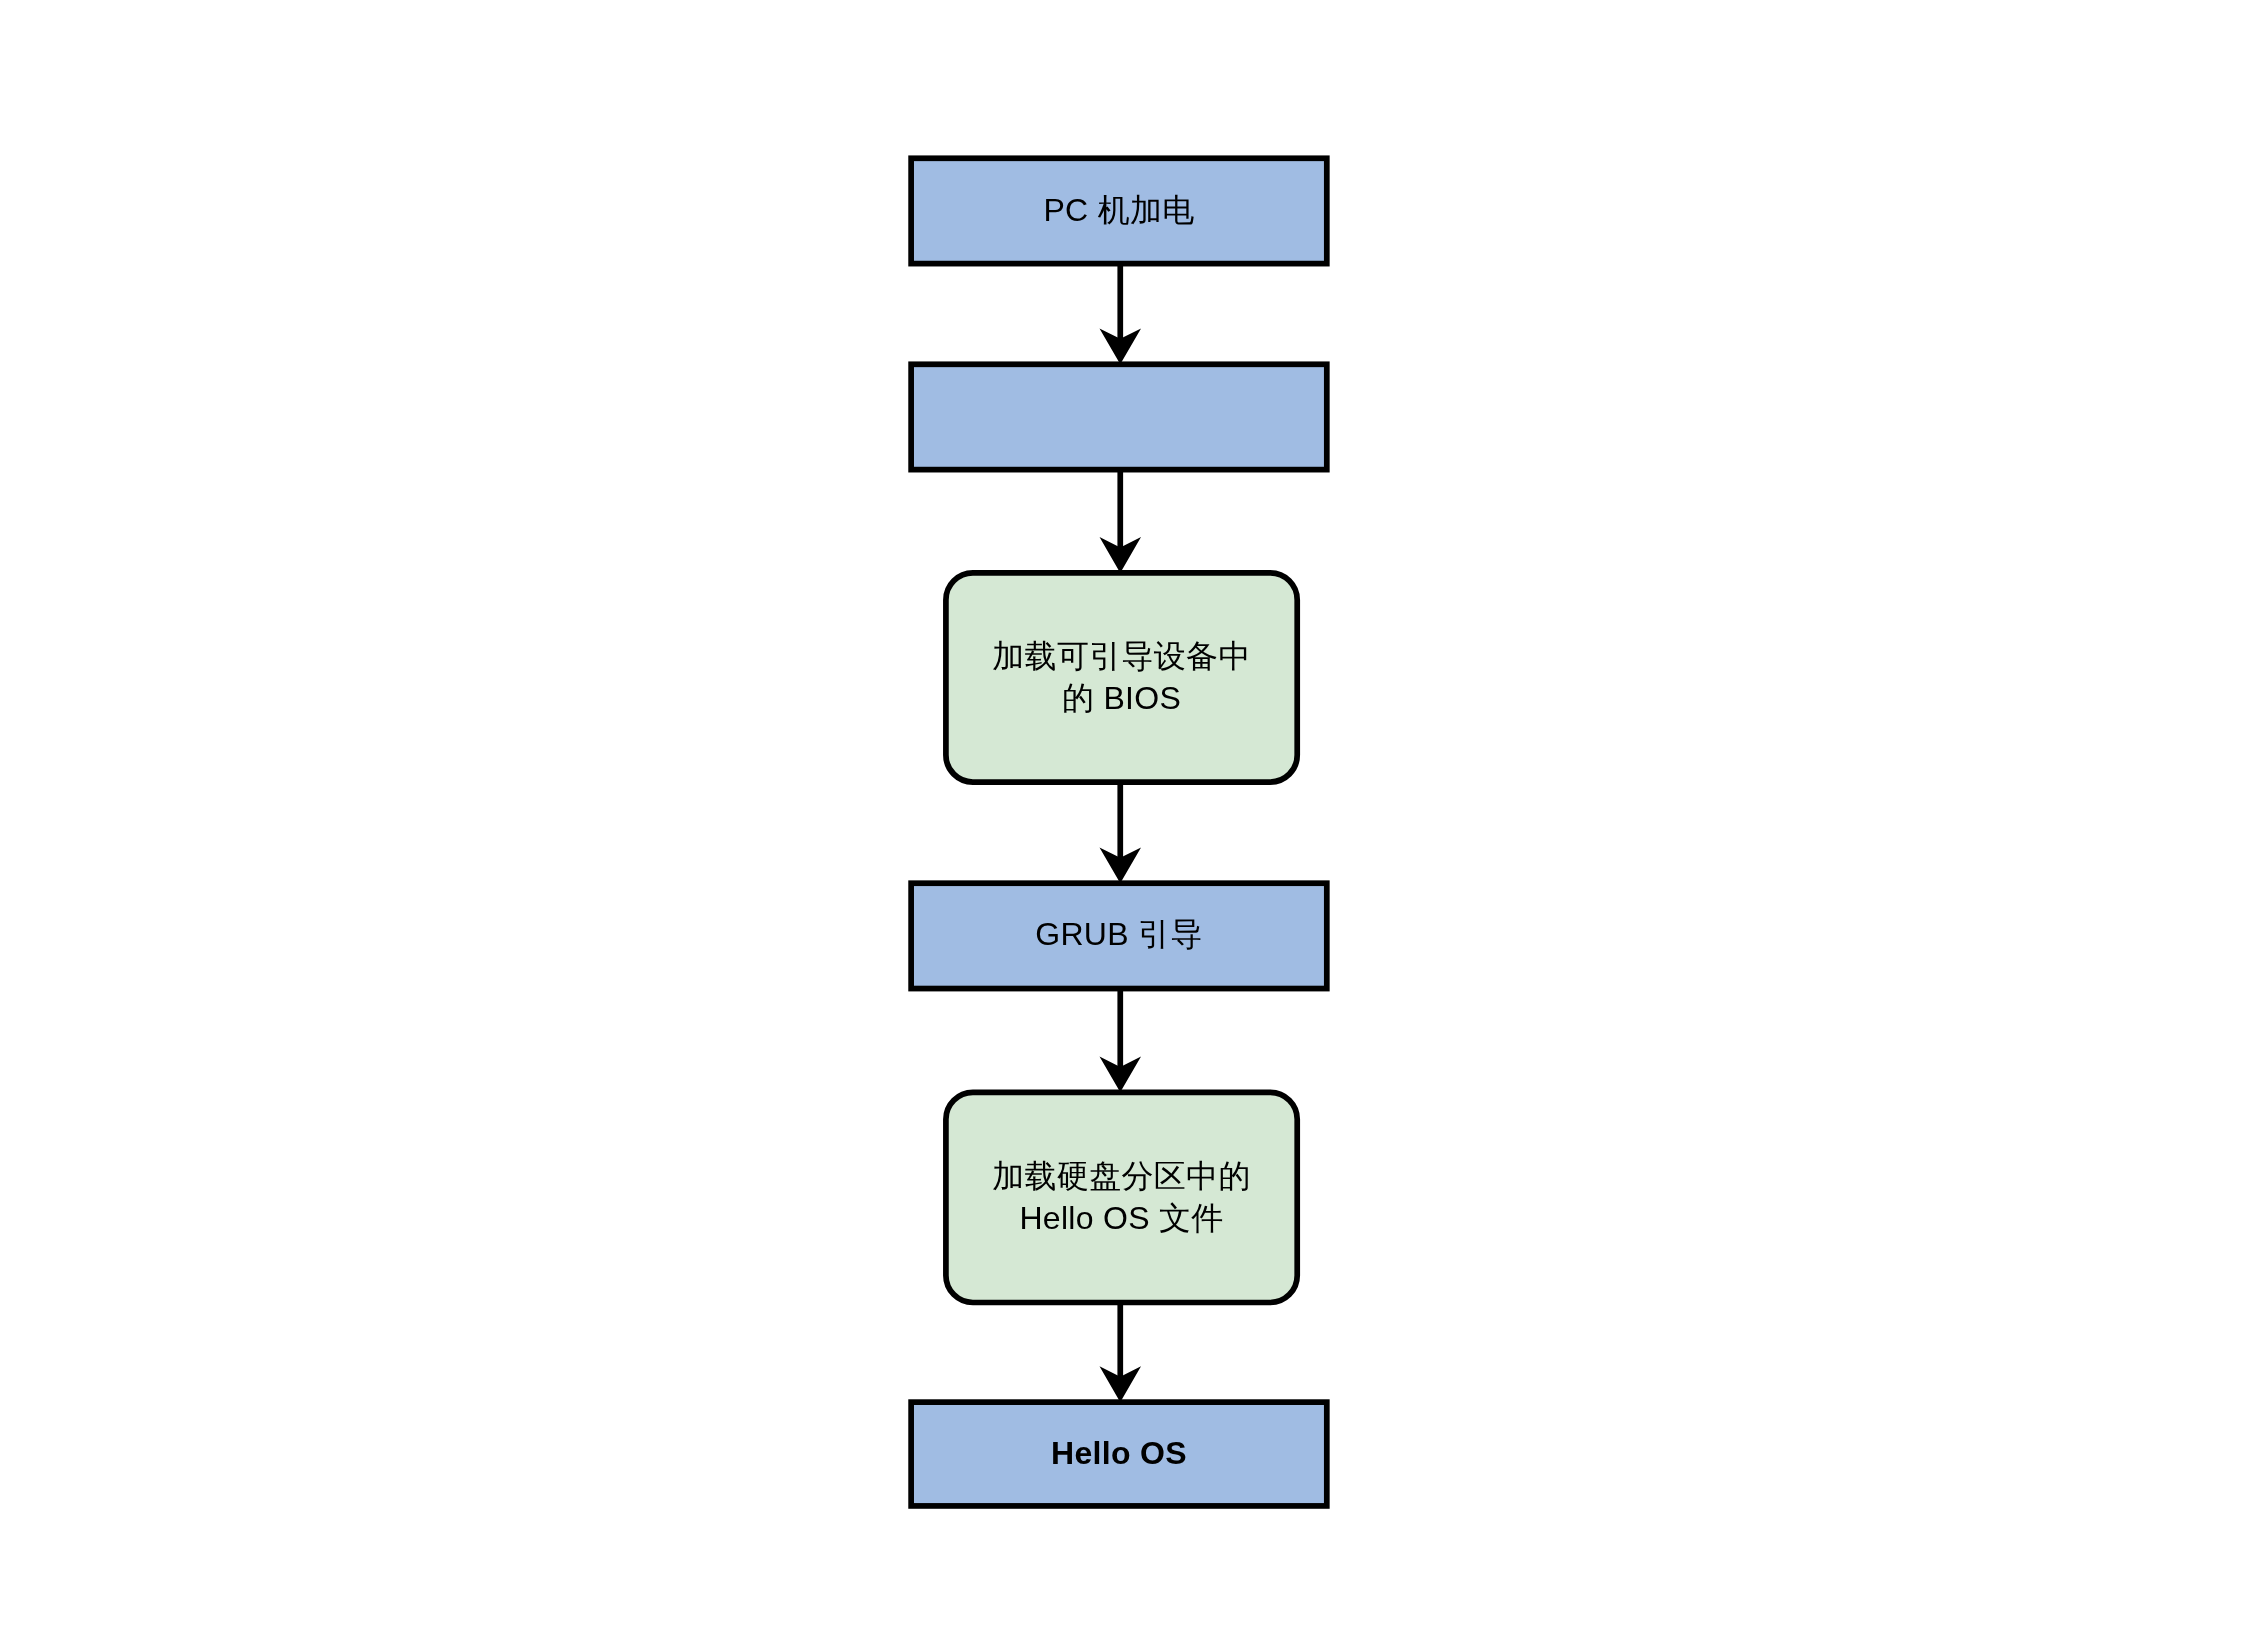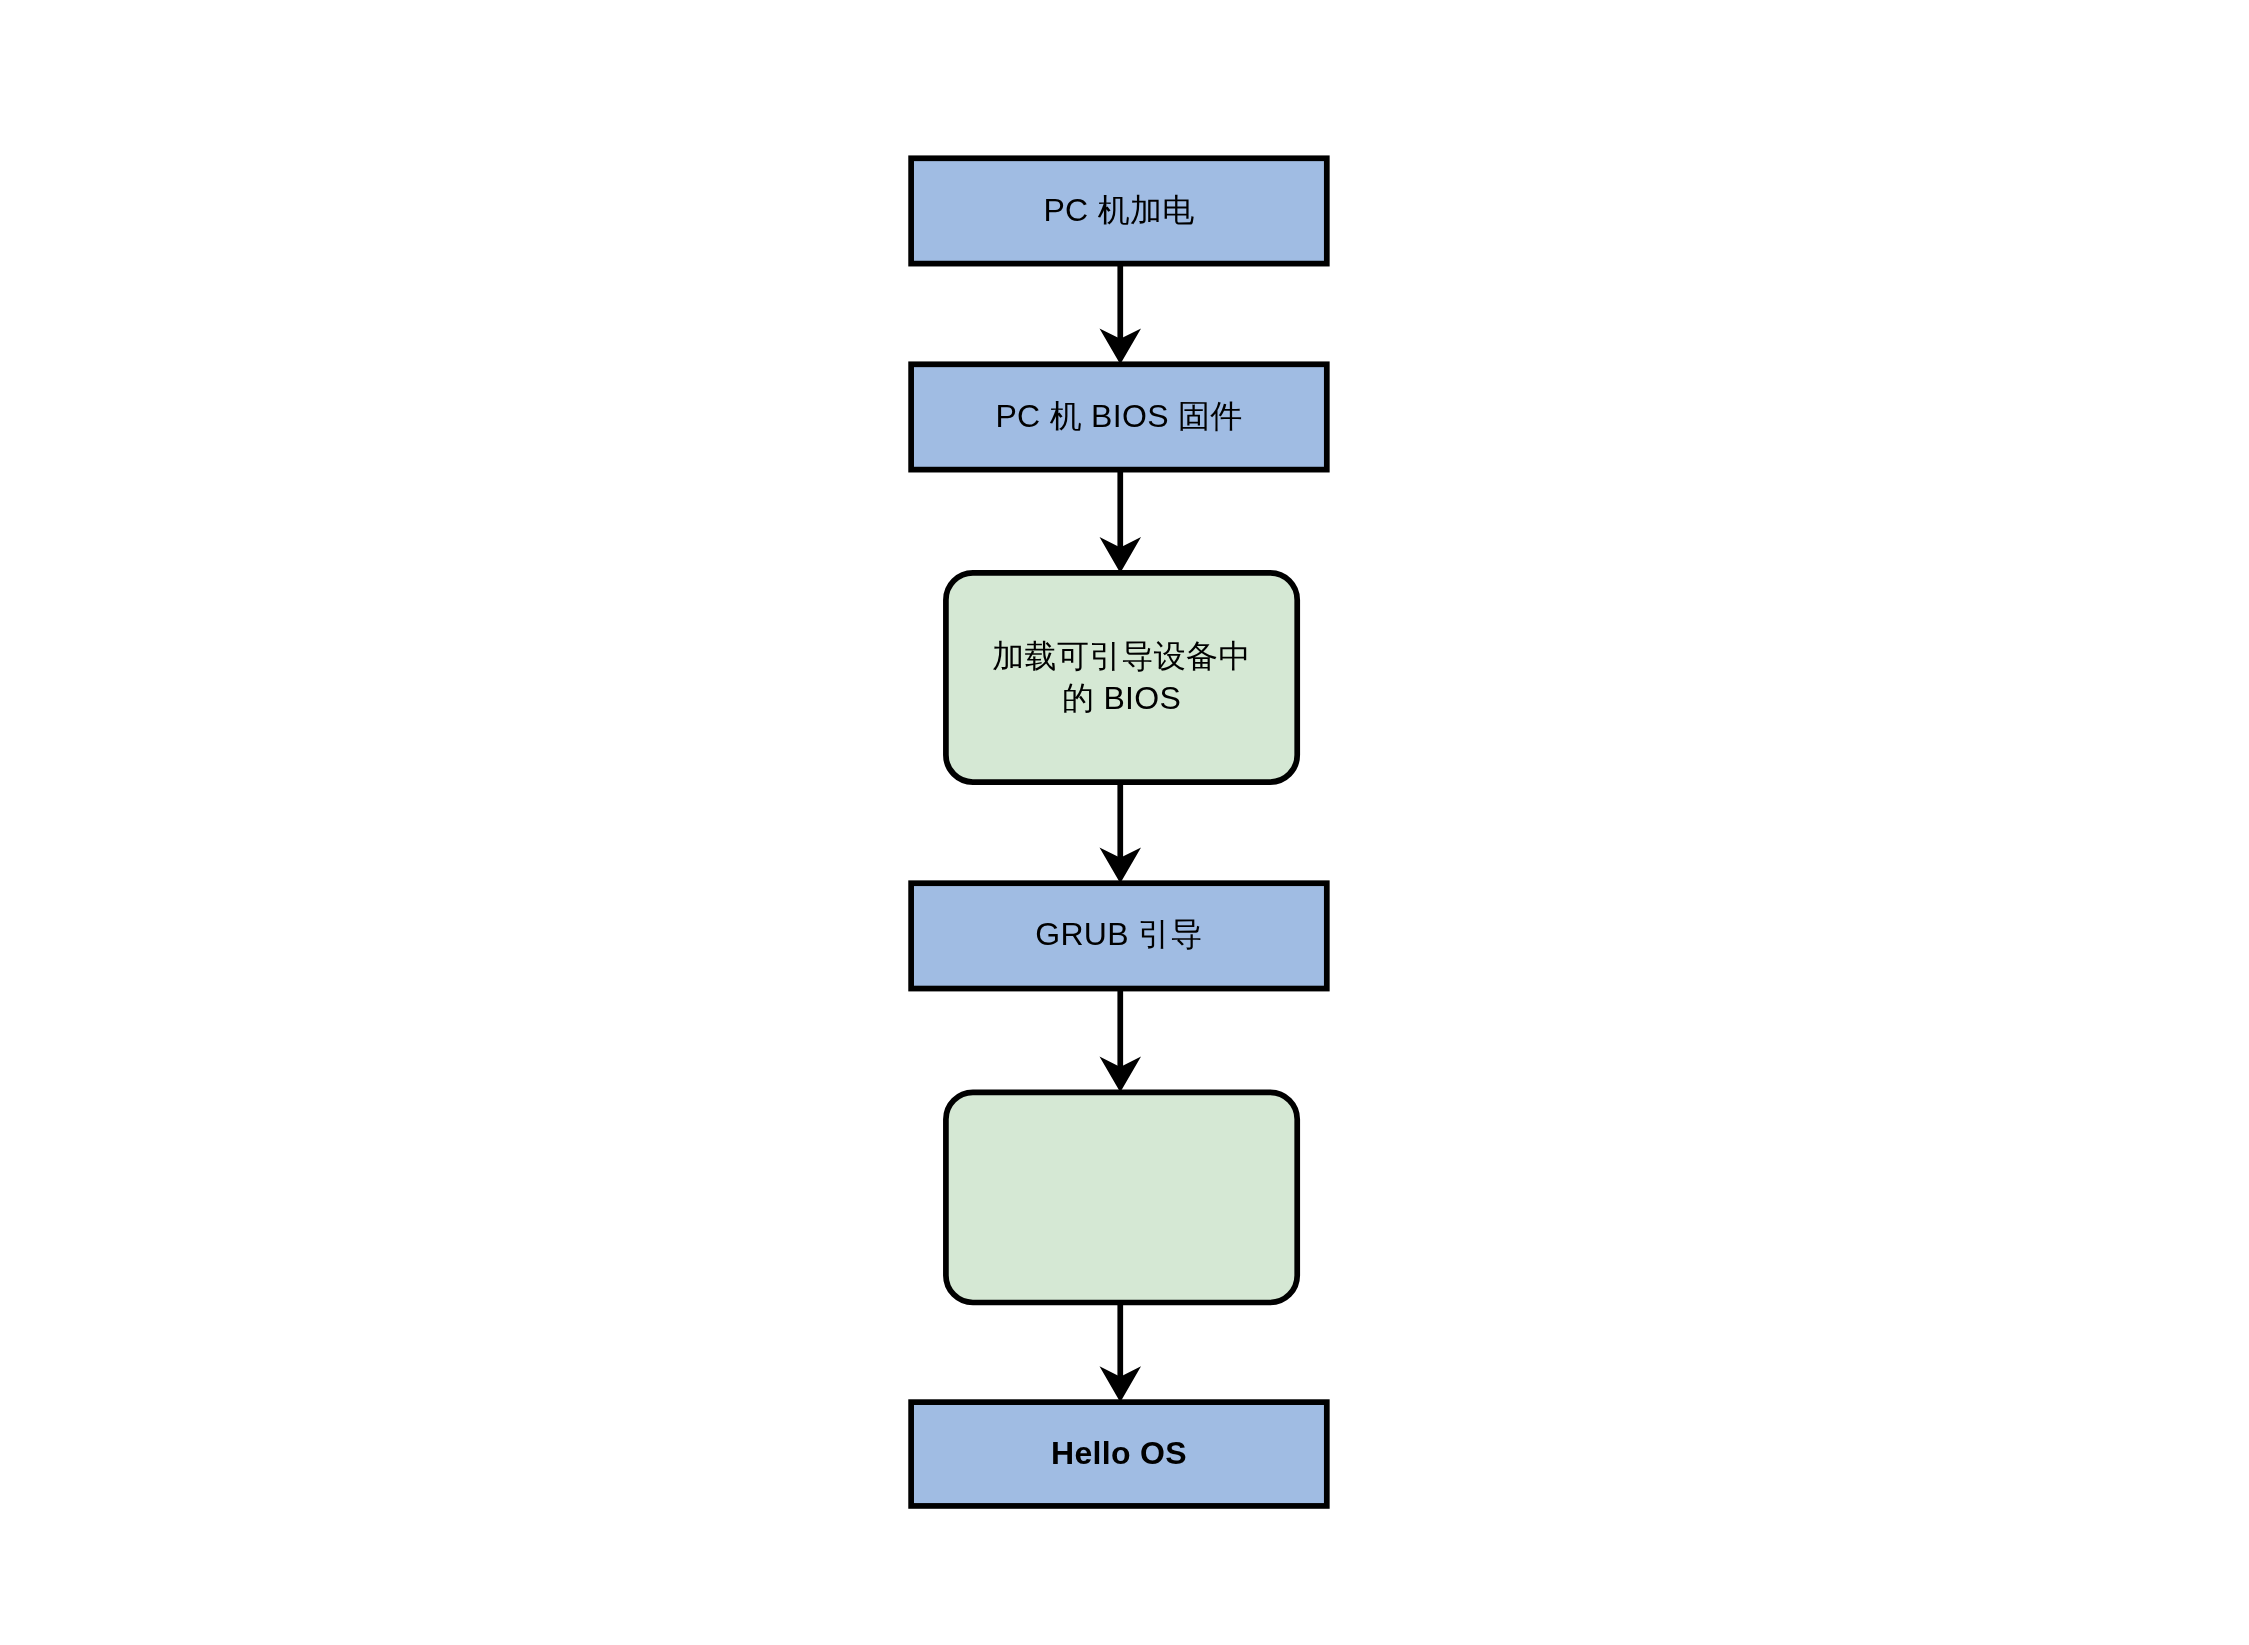--- a/index.html
+++ b/index.html
@@ -89,24 +89,25 @@
 
     <rect x="1686" y="1702" width="801" height="203" fill="#A0BCE3" stroke="#000000" stroke-width="11"></rect>
 
     <rect x="1753" y="2105" width="677" height="405" rx="52" ry="52" fill="#D5E8D4" stroke="#000000" stroke-width="11"></rect>
 
     <rect x="1686" y="2702" width="801" height="200" fill="#A0BCE3" stroke="#000000" stroke-width="11"></rect>
   </svg>
 
   <div class="node-label proc-1">PC 机加电</div>
 
-  <div class="node-label proc-2">PC 机 BIOS 固件</div>
 
   <div class="node-label round-3">加载可引导设备中
 的 BIOS</div>
 
   <div class="node-label proc-4">GRUB 引导</div>
 
+  <div class="node-label round-5">加载硬盘分区中的
+Hello OS 文件</div>
 
   <div class="node-label proc-6">Hello OS</div>
 
 </div>
 
 
 </body></html>

